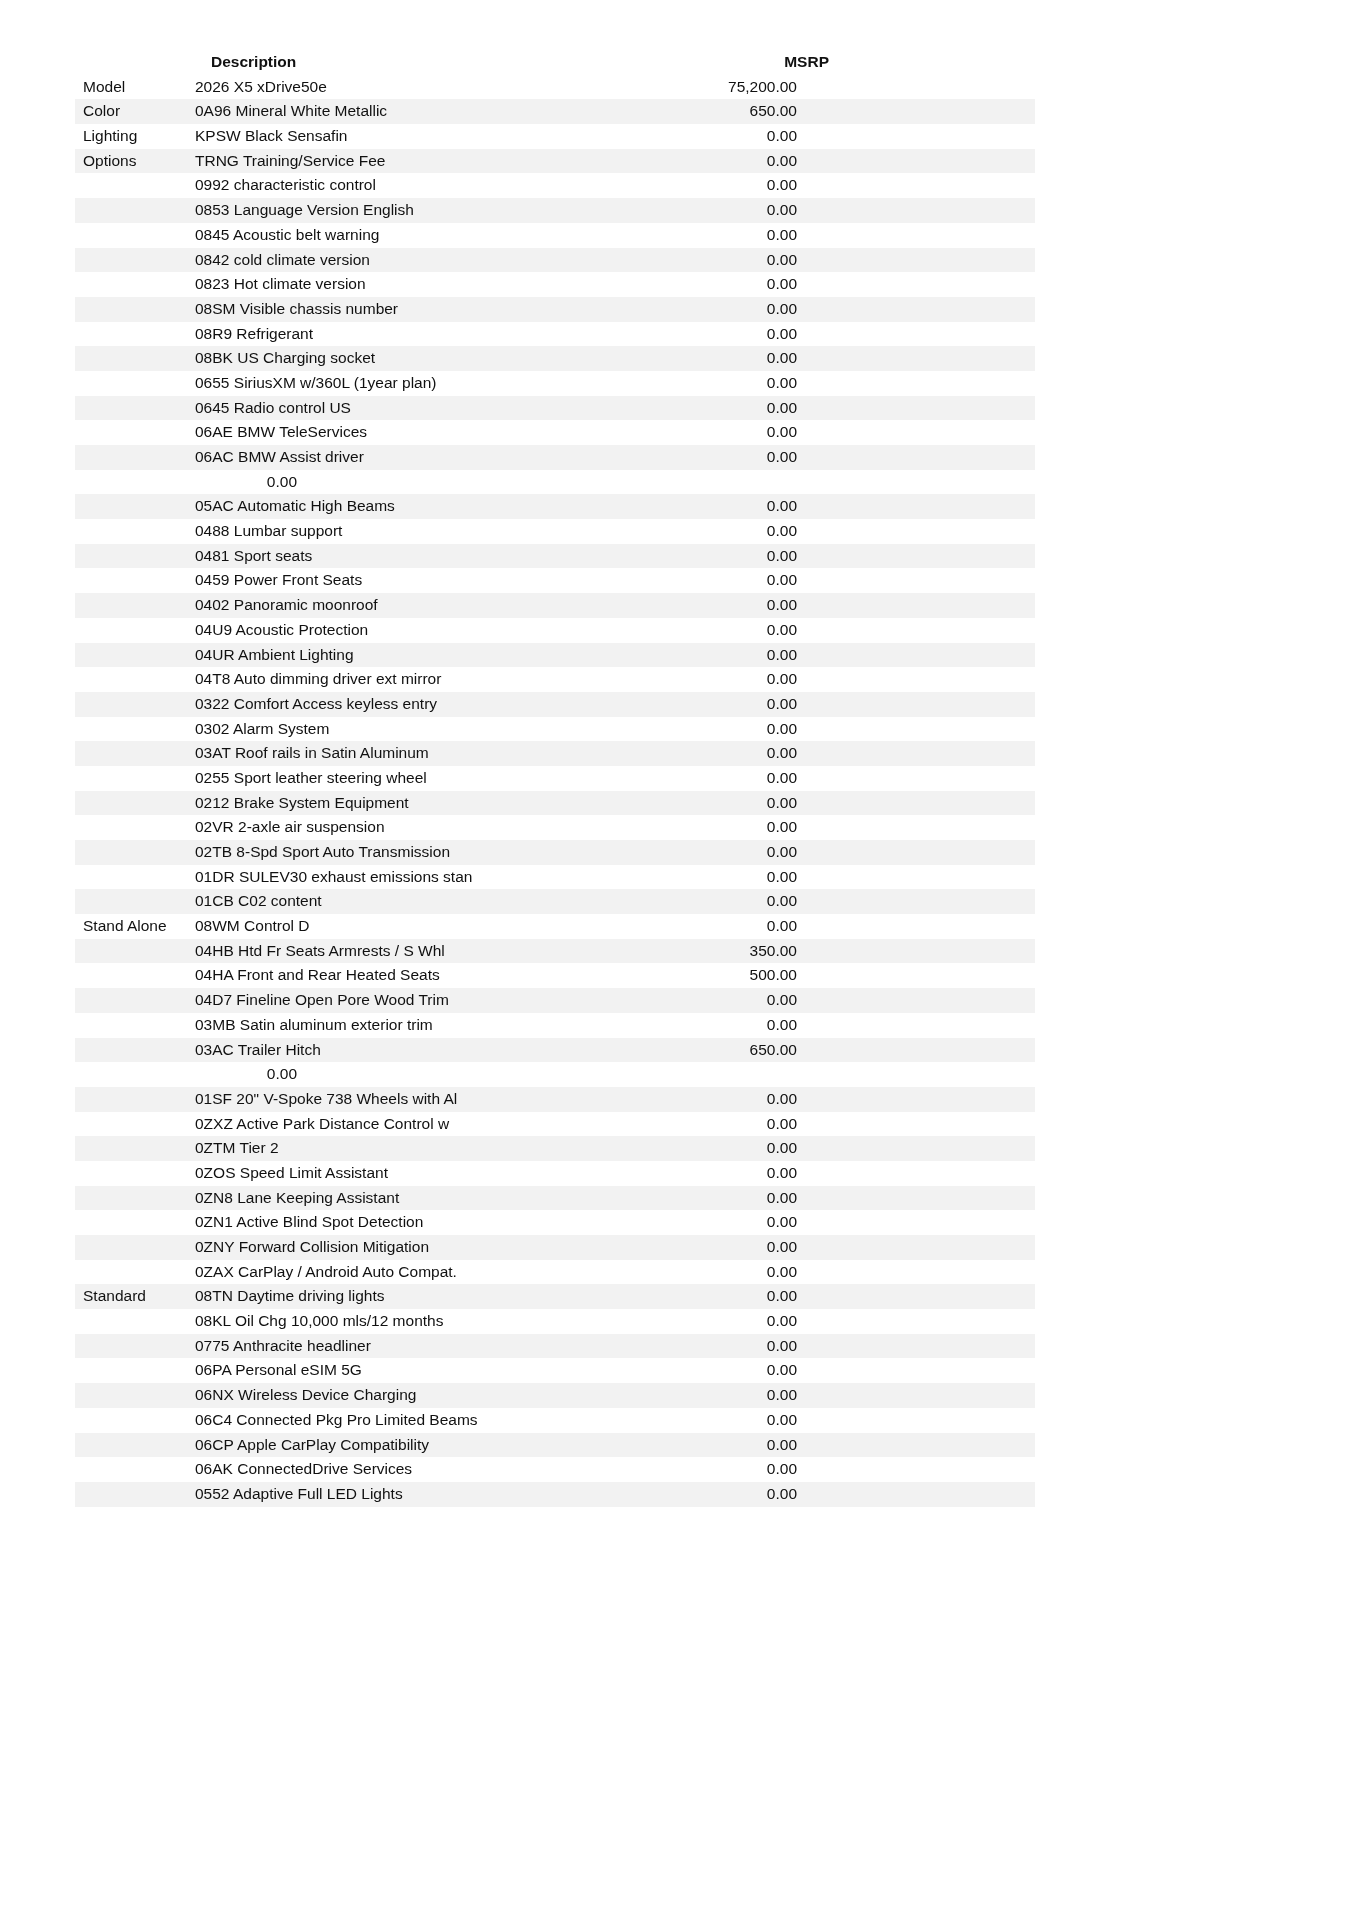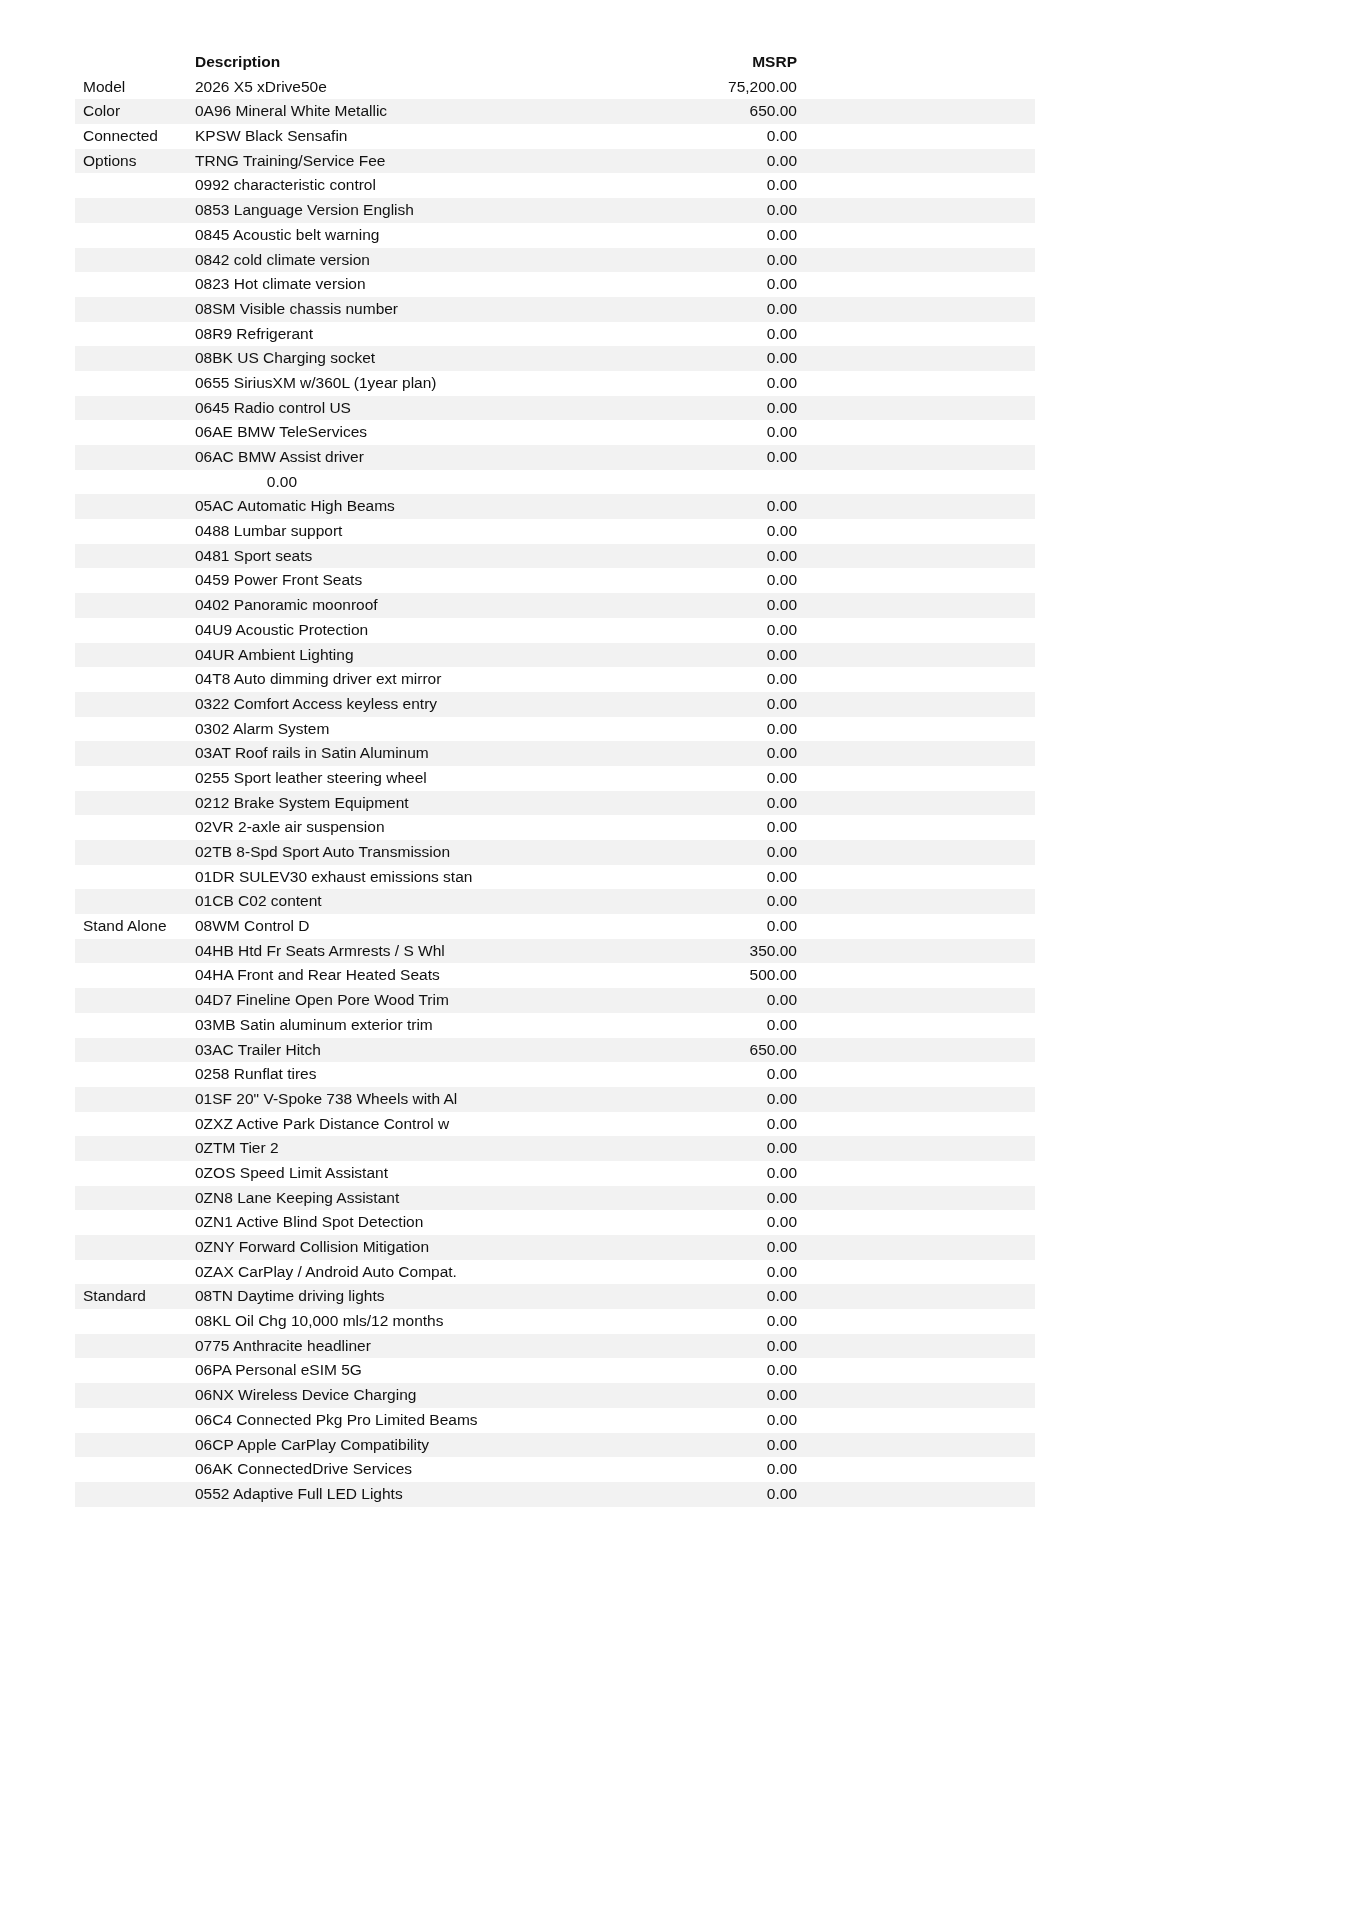--- a/index.html
+++ b/index.html
@@ -27,20 +27,21 @@
     font-size: 15.5px;
     line-height: 24.7px;
     white-space: nowrap;
   }
   .row.striped {
     background: var(--stripe, #f2f2f2);
   }
   .header-row {
     font-weight: bold;
     background: #ffffff;
+    gap: 16px;
   }
   .col-cat {
     flex: 0 0 auto;
     width: 120px;
     padding-left: 8px;
     box-sizing: border-box;
     overflow: hidden;
   }
   .col-desc {
     flex: 0 0 auto;
@@ -73,21 +74,21 @@
         <div class="col-msrp">75,200.00</div>
         <div class="col-fill"></div>
       </div>
       <div class="row striped">
         <div class="col-cat">Color</div>
         <div class="col-desc">0A96 Mineral White Metallic</div>
         <div class="col-msrp">650.00</div>
         <div class="col-fill"></div>
       </div>
       <div class="row">
-        <div class="col-cat">Connected</div>
+        <div class="col-cat">Lighting</div>
         <div class="col-desc">KPSW Black Sensafin</div>
         <div class="col-msrp">0.00</div>
         <div class="col-fill"></div>
       </div>
       <div class="row striped">
         <div class="col-cat">Options</div>
         <div class="col-desc">TRNG Training/Service Fee</div>
         <div class="col-msrp">0.00</div>
         <div class="col-fill"></div>
       </div>
@@ -301,21 +302,20 @@
         <div class="col-fill"></div>
       </div>
       <div class="row striped">
         <div class="col-cat"></div>
         <div class="col-desc">03AC Trailer Hitch</div>
         <div class="col-msrp">650.00</div>
         <div class="col-fill"></div>
       </div>
       <div class="row">
         <div class="col-cat"></div>
-        <div class="col-desc">0258 Runflat tires</div>
         <div class="col-msrp">0.00</div>
         <div class="col-fill"></div>
       </div>
       <div class="row striped">
         <div class="col-cat"></div>
         <div class="col-desc">01SF 20" V-Spoke 738 Wheels with Al</div>
         <div class="col-msrp">0.00</div>
         <div class="col-fill"></div>
       </div>
       <div class="row">

